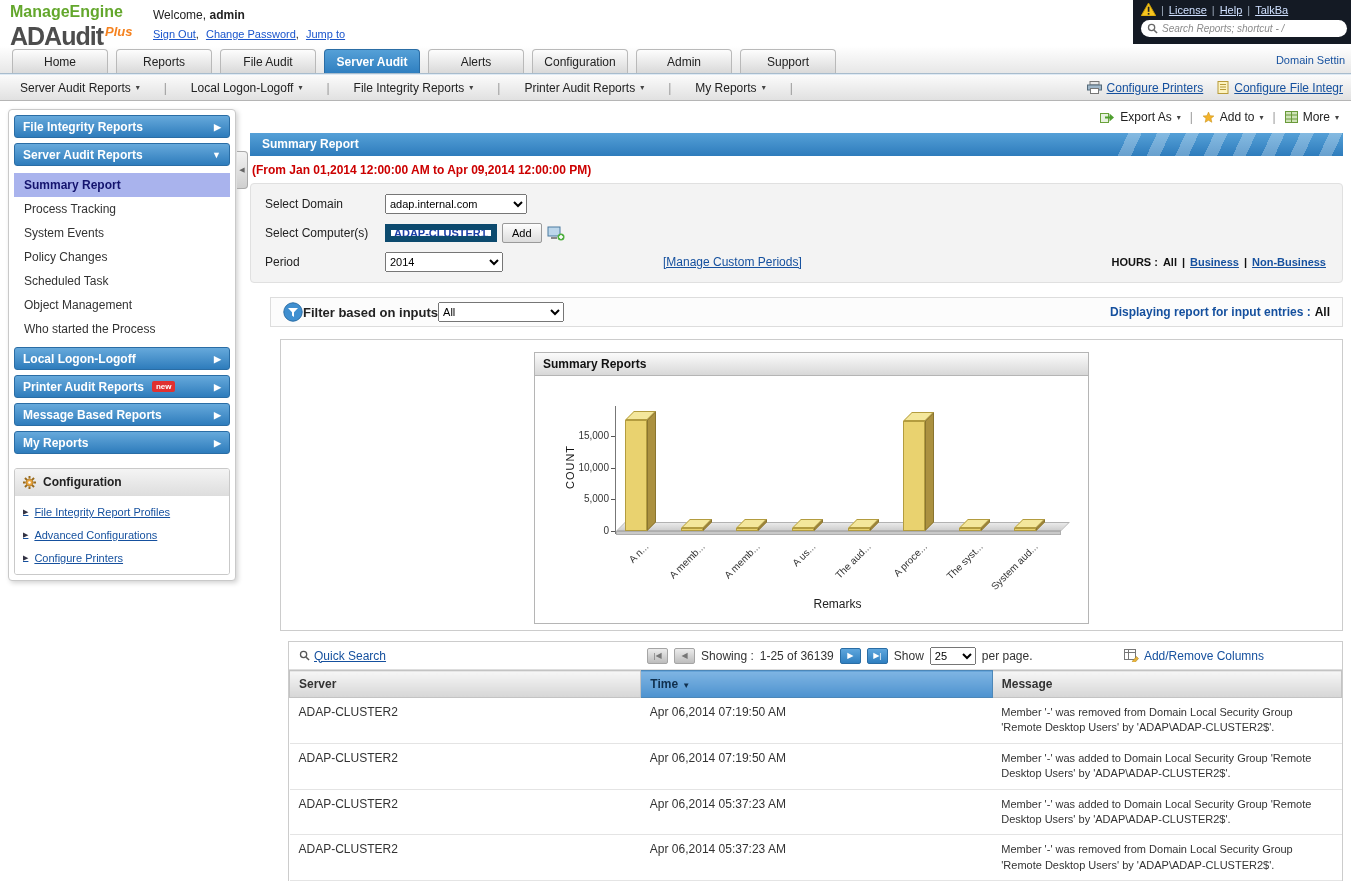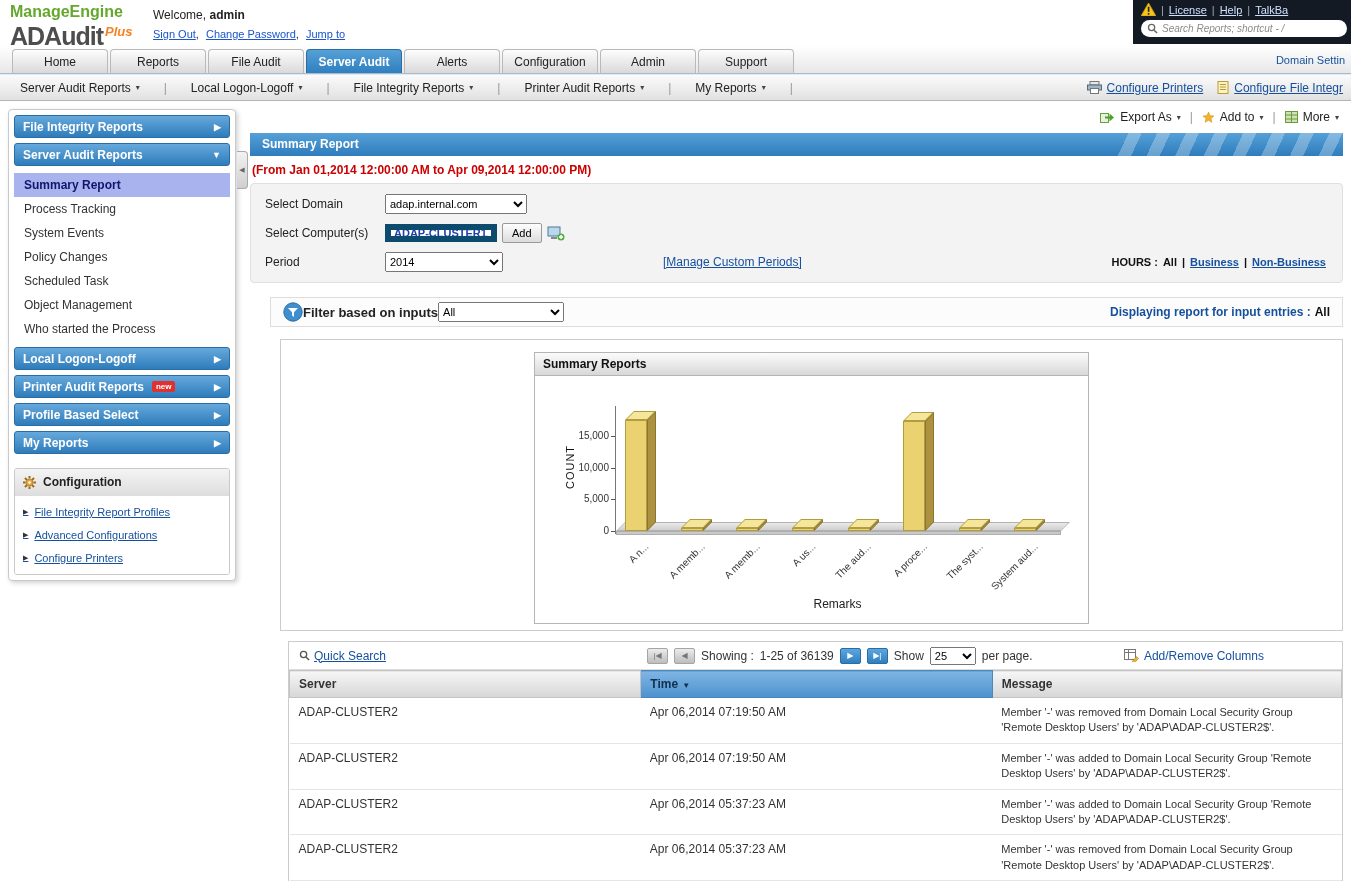--- a/index.html
+++ b/index.html
@@ -20,21 +20,21 @@
   .welcome-links a { color:#1a55cc; text-decoration:underline; }
   .welcome-links .comma { color:#222; margin-right:4px; }
   .header-right { position:absolute; right:0; top:0; width:218px; height:44px; background:#141a24; padding:3px 6px 3px 8px; overflow:hidden; white-space:nowrap; }
   .top-links { display:flex; align-items:center; gap:5px; font-size:11px; color:#9aa7b8; }
   .top-links a { color:#cfe0ff; text-decoration:underline;text-align:right; }
   .search-box { margin-top:4px; width:206px; height:17px; background:#fff; border-radius:9px; display:flex; align-items:center; gap:4px; padding:0 6px; }
   .search-box input { border:none; outline:none; flex:1; font-size:10px; font-family:"Liberation Sans",sans-serif; color:#333; background:transparent; }
   .search-box input::placeholder { color:#8a8a8a; font-style:italic; }
 
   
-  .tabbar { height:28px; background:linear-gradient(#ffffff,#e7e7e7); border-bottom:1px solid #a8bccd; display:flex; align-items:flex-end; padding:0 6px 0 12px; gap:2px; }
+  .tabbar { height:28px; background:linear-gradient(#ffffff,#e7e7e7); border-bottom:1px solid #a8bccd; display:flex; align-items:flex-end; padding:0 6px 0 12px; gap:8px; }
   .tab { width:96px; text-align:center; font-size:12px; color:#222; padding:5px 0 4px; background:linear-gradient(#fdfdfd,#d9d9d9); border:1px solid #b9b9b9; border-bottom:none; border-radius:4px 4px 0 0; cursor:pointer; }
   .tab.active { background:linear-gradient(#55a0d7,#2f7fc0); border-color:#2a6da5; color:#fff; font-weight:bold; }
   .domain-settings { margin-left:auto; align-self:center; color:#15509e; font-size:11px; white-space:nowrap; }
 
   
   .menubar { height:27px; background:linear-gradient(#fbfbfb,#e1e1e1); border-top:1px solid #dfeaf4; border-bottom:1px solid #b5b5b5; display:flex; align-items:center; padding:0 8px 0 20px; font-size:12px; }
   .menu-left { display:flex; align-items:center; gap:24px; }
   .menu-item { display:flex; align-items:center; gap:5px; color:#222; cursor:pointer; white-space:nowrap; }
   .caret { font-size:8px; color:#444; }
   .msep { color:#999; }
@@ -253,21 +253,21 @@
         <div class="side-header">
             <span>Local Logon-Logoff</span>
             <span class="arr">▶</span>
           </div>
         <div class="side-header">
             <span>Printer Audit Reports</span>
             <span class="badge-new">new</span>
             <span class="arr">▶</span>
           </div>
         <div class="side-header">
-            <span>Profile Based Select</span>
+            <span>Message Based Reports</span>
             <span class="arr">▶</span>
           </div>
         <div class="side-header">
             <span>My Reports</span>
             <span class="arr">▶</span>
           </div>
 
         <div class="config-box">
           <div class="config-header">
             <svg width="13" height="13" viewBox="0 0 20 20">

